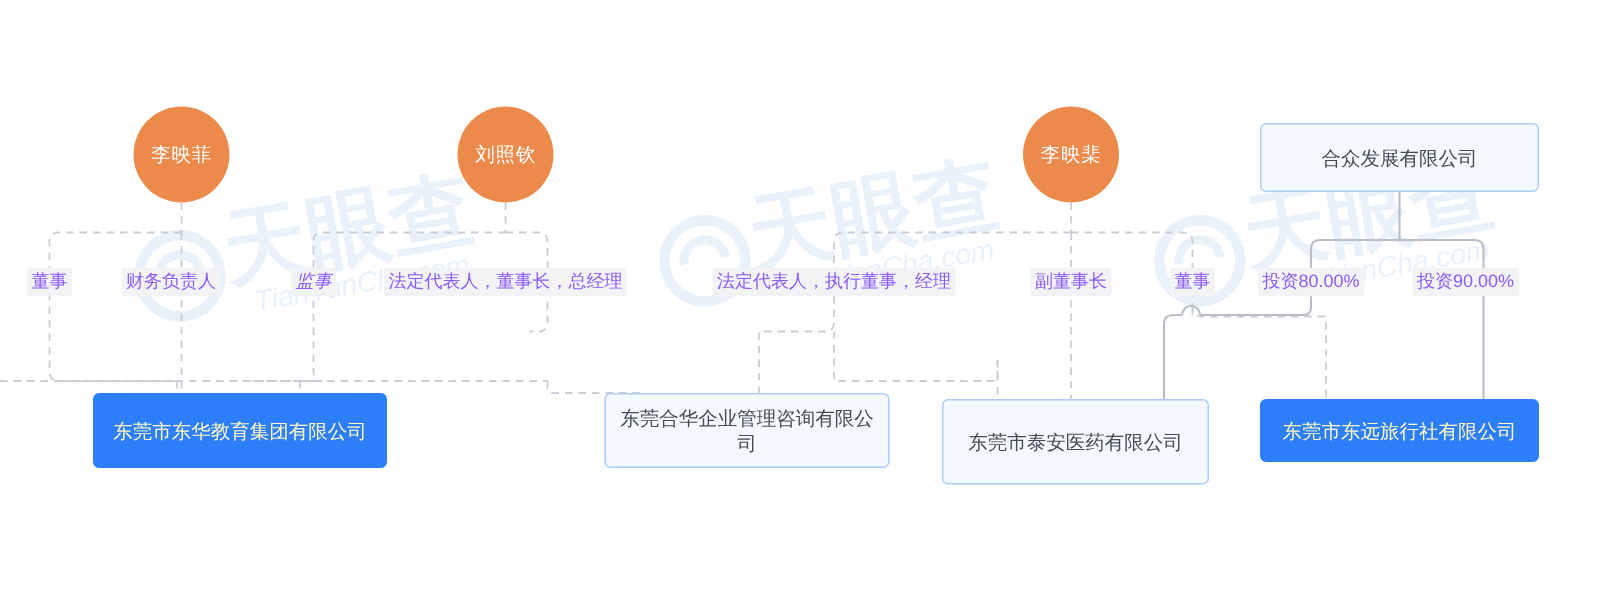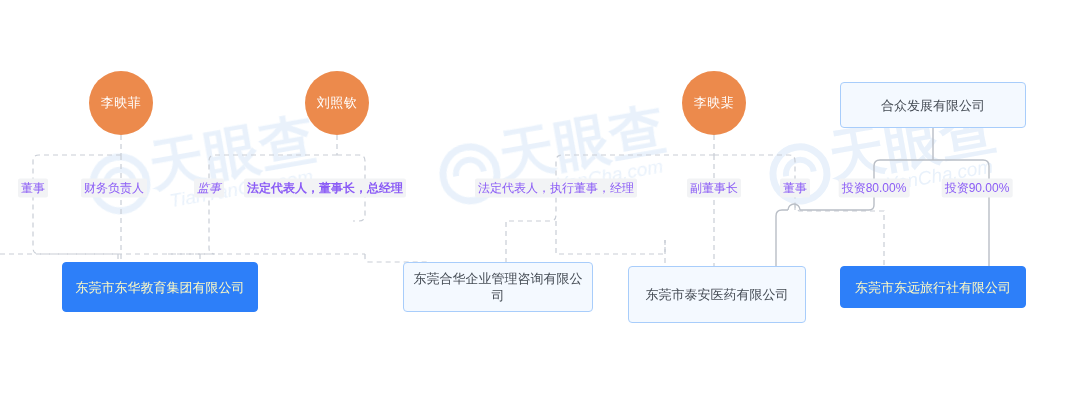--- a/index.html
+++ b/index.html
@@ -209,21 +209,21 @@
     <div class="company primary" style="left:840px; top:266px; width:186px; height:42px;">
       <span>东莞市东远旅行社有限公司</span>
     </div>
     <div class="company secondary" style="left:840px; top:82px; width:186px; height:46px;">
       <span>合众发展有限公司</span>
     </div>
 
     <div class="edge-label" style="left:33px; top:188px;"><span>董事</span></div>
     <div class="edge-label" style="left:114px; top:188px;"><span>财务负责人</span></div>
     <div class="edge-label" style="left:209px; top:188px;font-style:italic;"><span>监事</span></div>
-    <div class="edge-label" style="left:325px; top:188px;font-weight:bold;"><span>法定代表人，董事长，总经理</span></div>
+    <div class="edge-label" style="left:337px; top:188px;"><span>法定代表人，董事长，总经理</span></div>
     <div class="edge-label" style="left:556px; top:188px;"><span>法定代表人，执行董事，经理</span></div>
     <div class="edge-label" style="left:714px; top:188px;"><span>副董事长</span></div>
     <div class="edge-label" style="left:795px; top:188px;"><span>董事</span></div>
     <div class="edge-label" style="left:874px; top:188px;"><span>投资80.00%</span></div>
     <div class="edge-label" style="left:977px; top:188px;"><span>投资90.00%</span></div>
 
   </div>
 </div>
 
 </body></html>

